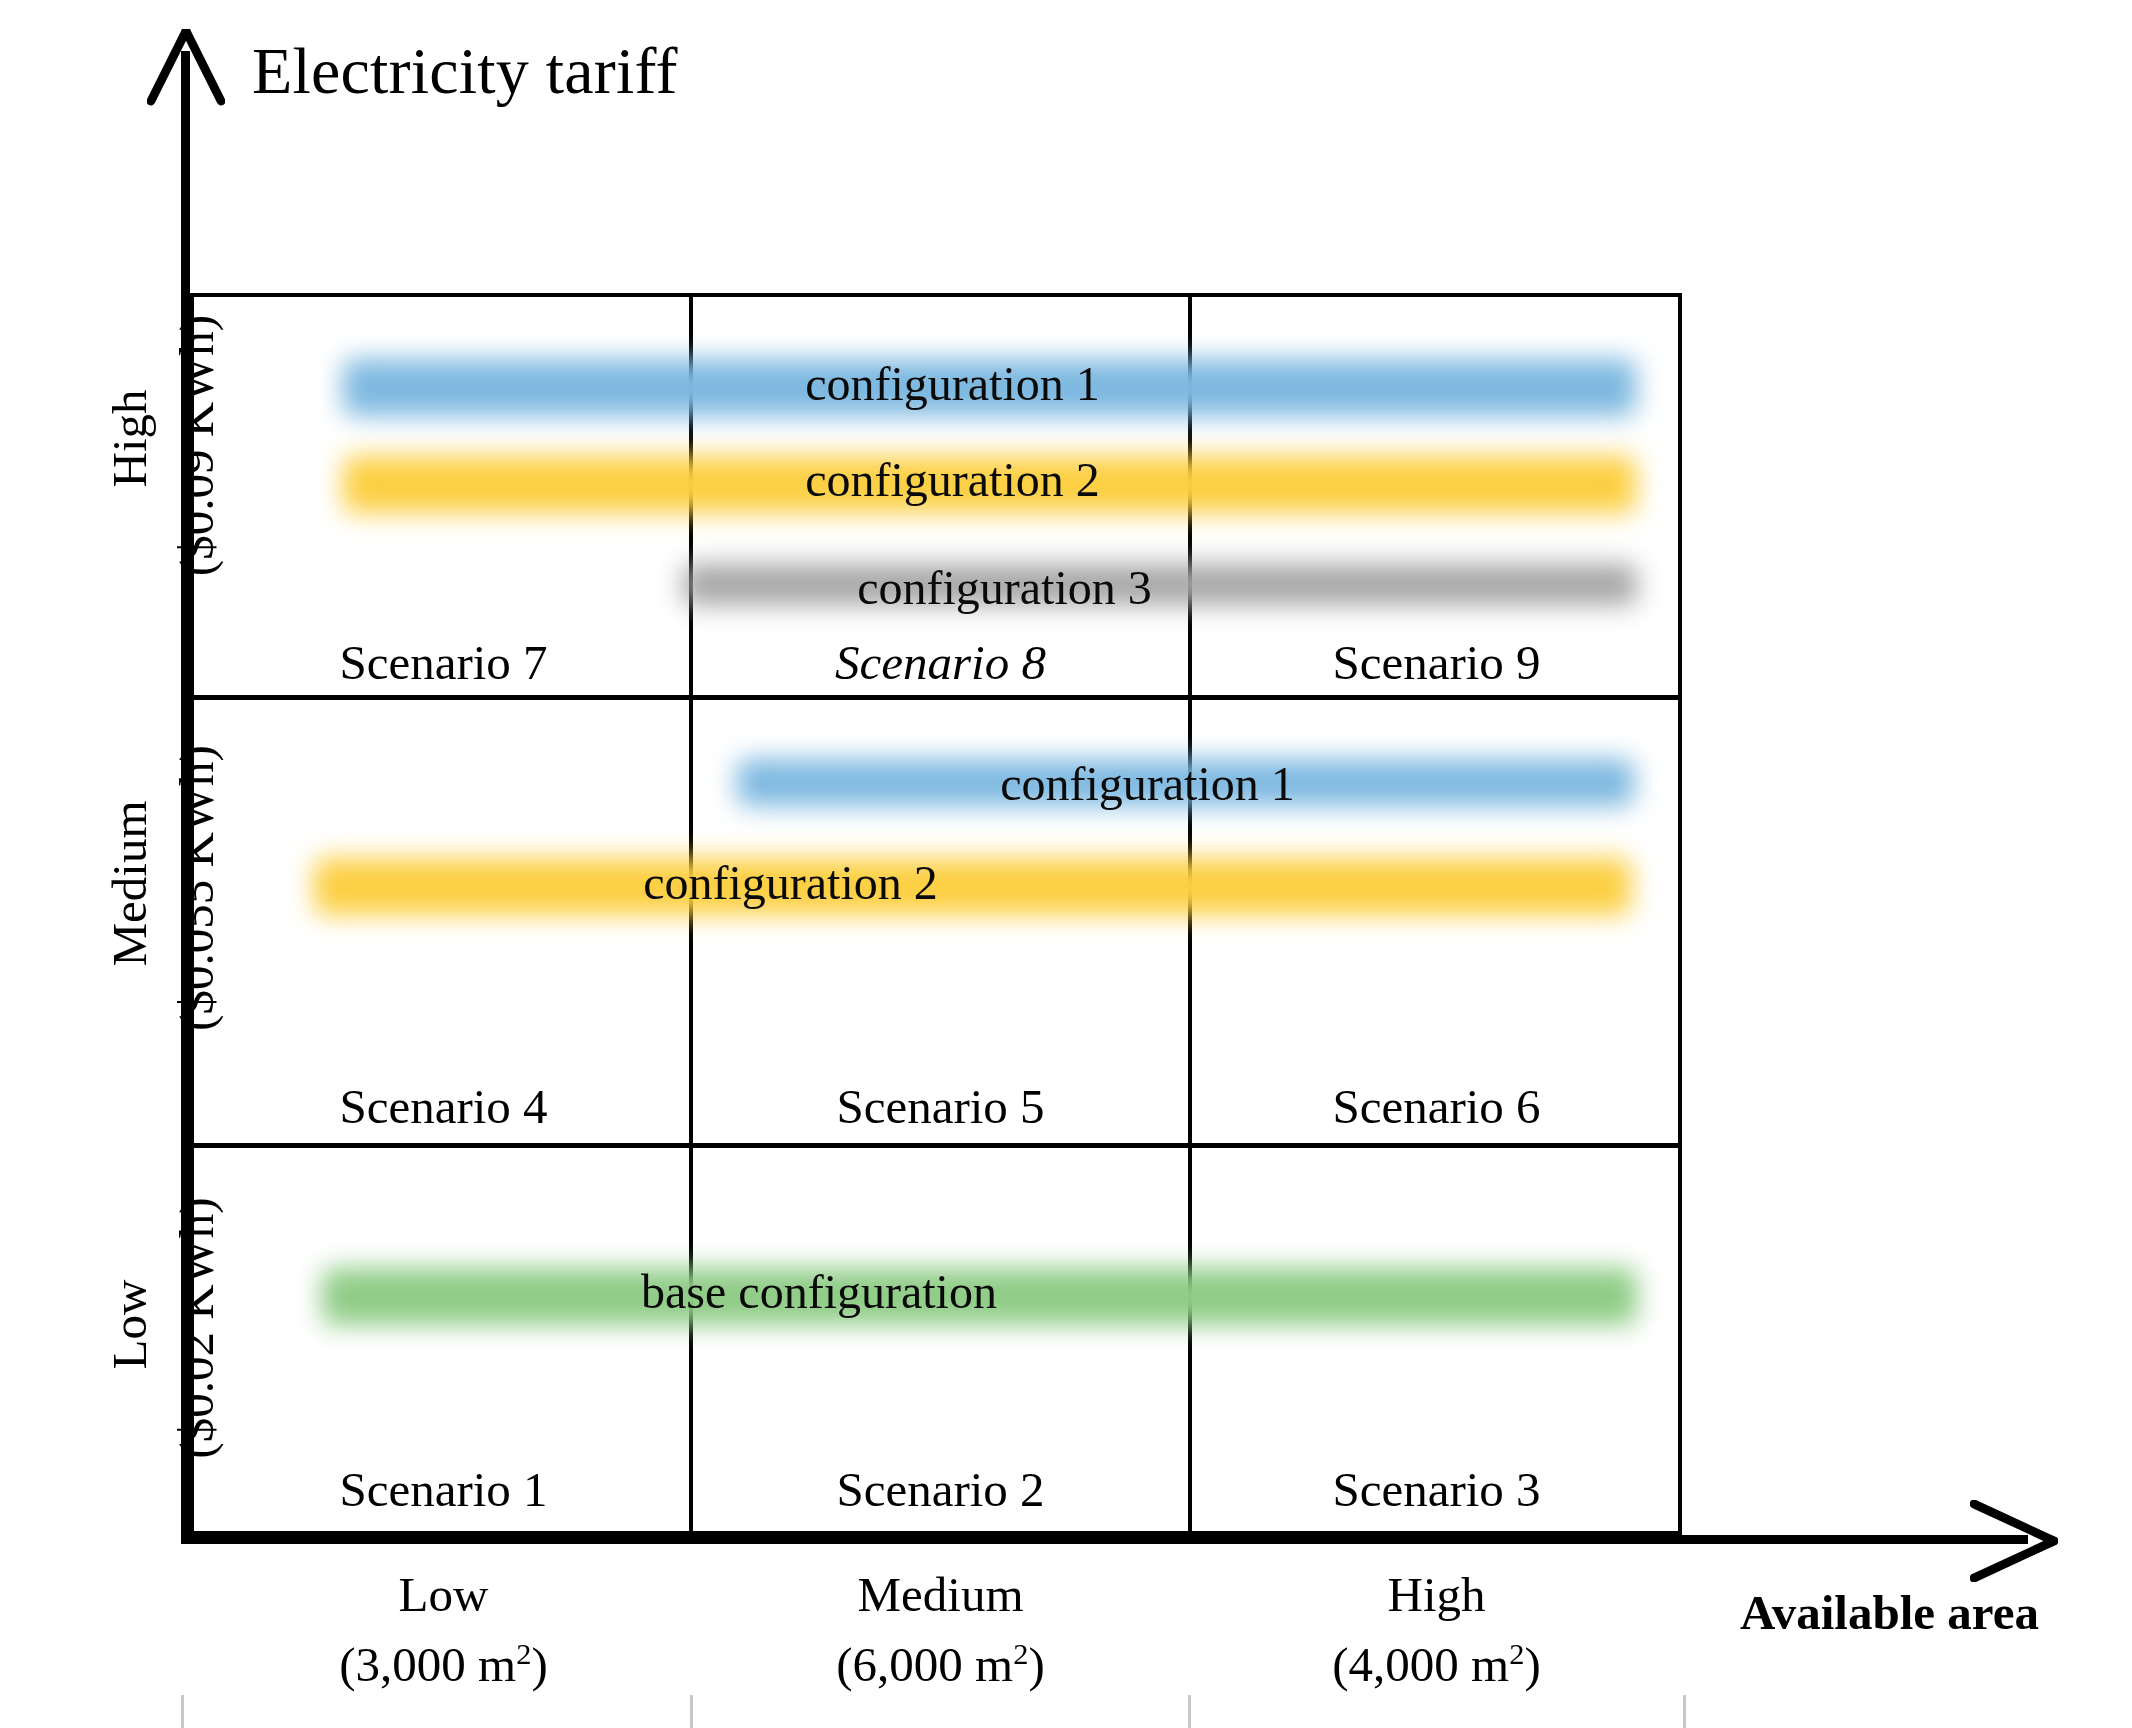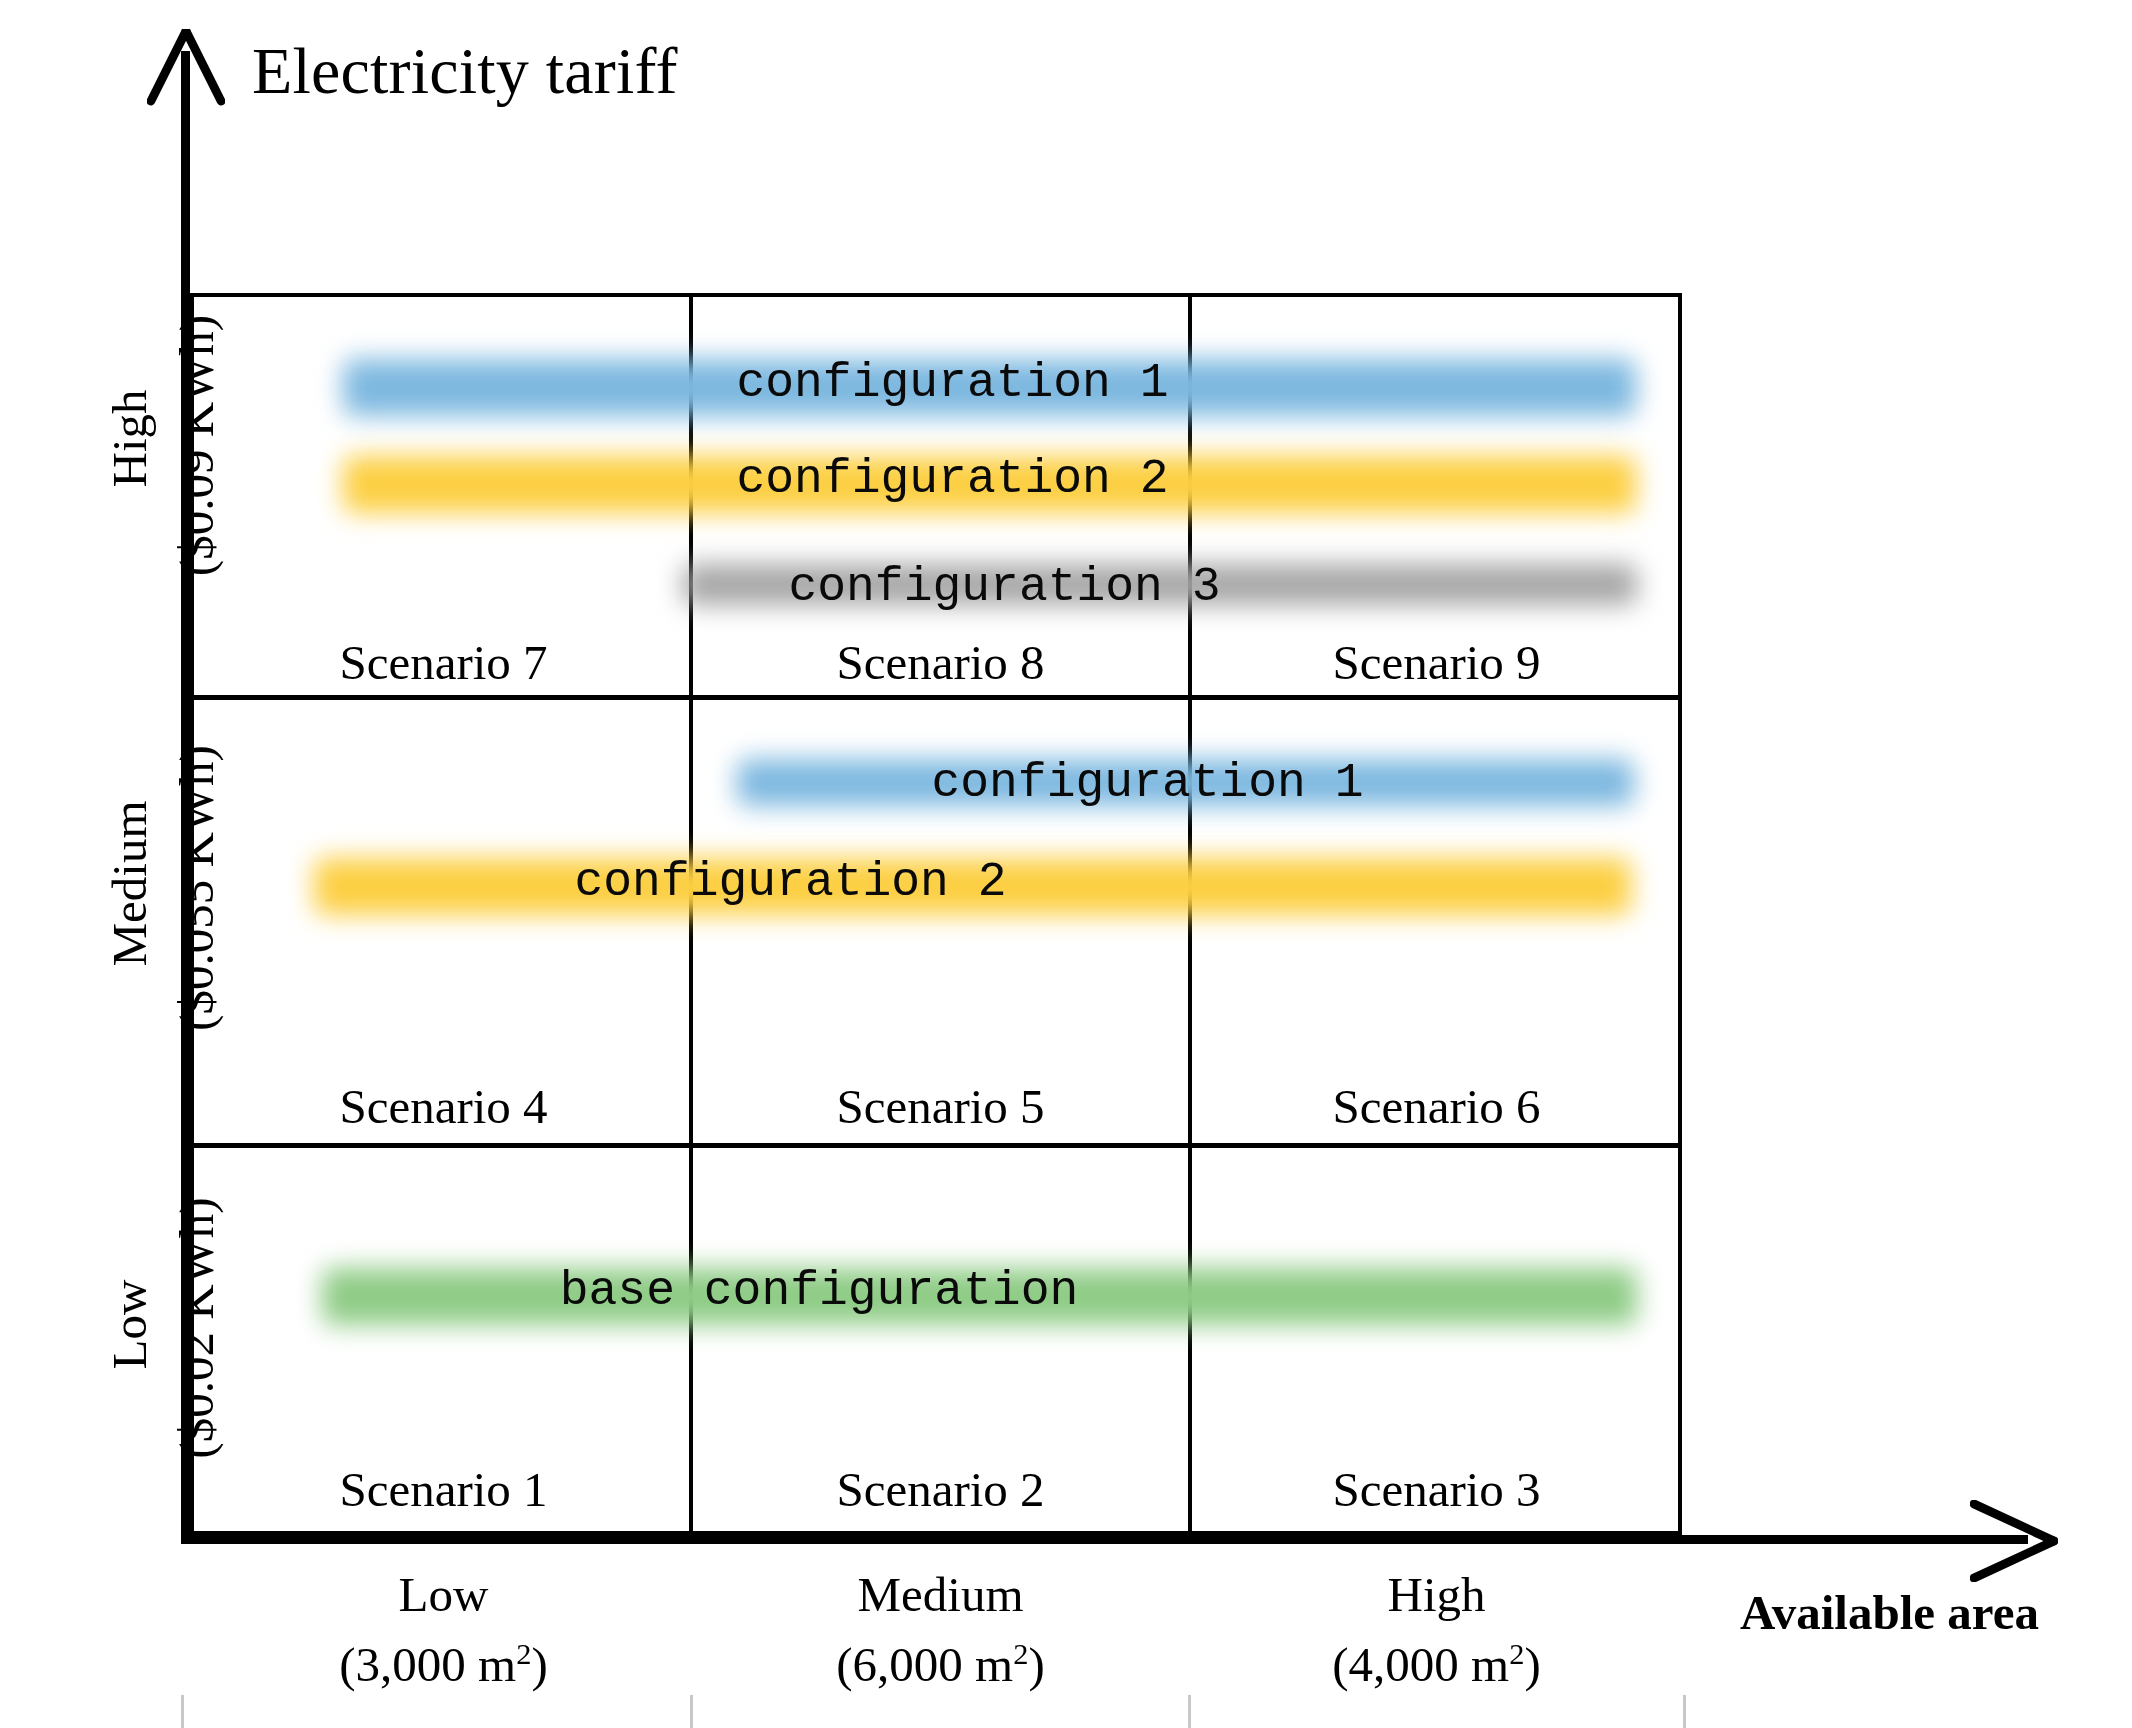--- a/index.html
+++ b/index.html
@@ -115,21 +115,21 @@
   }
 
   
   .bar {
     position: absolute;
     border-radius: 9.8px;
     filter: blur(12.7px);
   }
   .bar-label {
     position: absolute;
-    font-family: Liberation Mono, monospace;
+    font-family: Liberation Serif, serif;
     font-size: 48px;
     color: #0a0a0a;
     white-space: nowrap;
     text-align: center;
   }
 
   
   .ylab-wrap {
     position: absolute;
     transform-origin: left top;
@@ -212,21 +212,21 @@
   <div class="bar-label" style="left:611px; top:356px; width:683px;">configuration 1</div>
   <div class="bar-label" style="left:611px; top:452px; width:683px;">configuration 2</div>
   <div class="bar-label" style="left:634px; top:560px; width:741px;">configuration 3</div>
 
   <div class="bar-label" style="left:806px; top:756px; width:683px;">configuration 1</div>
   <div class="bar-label" style="left:449px; top:855px; width:683px;">configuration 2</div>
 
   <div class="bar-label" style="left:419px; top:1264px; width:800px;">base configuration</div>
 
   <div class="scen-label" style="left:195px; top:634px; width:497px;">Scenario 7</div>
-  <div class="scen-label" style="left:692px; top:634px; width:497px;">Scenario 8</div>
+  <div class="scen-label" style="left:692px; top:634px; width:497px;font-style:italic;">Scenario 8</div>
   <div class="scen-label" style="left:1190px; top:634px; width:493px;">Scenario 9</div>
 
   <div class="scen-label" style="left:195px; top:1078px; width:497px;">Scenario 4</div>
   <div class="scen-label" style="left:692px; top:1078px; width:497px;">Scenario 5</div>
   <div class="scen-label" style="left:1190px; top:1078px; width:493px;">Scenario 6</div>
 
   <div class="scen-label" style="left:195px; top:1461px; width:497px;">Scenario 1</div>
   <div class="scen-label" style="left:692px; top:1461px; width:497px;">Scenario 2</div>
   <div class="scen-label" style="left:1190px; top:1461px; width:493px;">Scenario 3</div>
 

